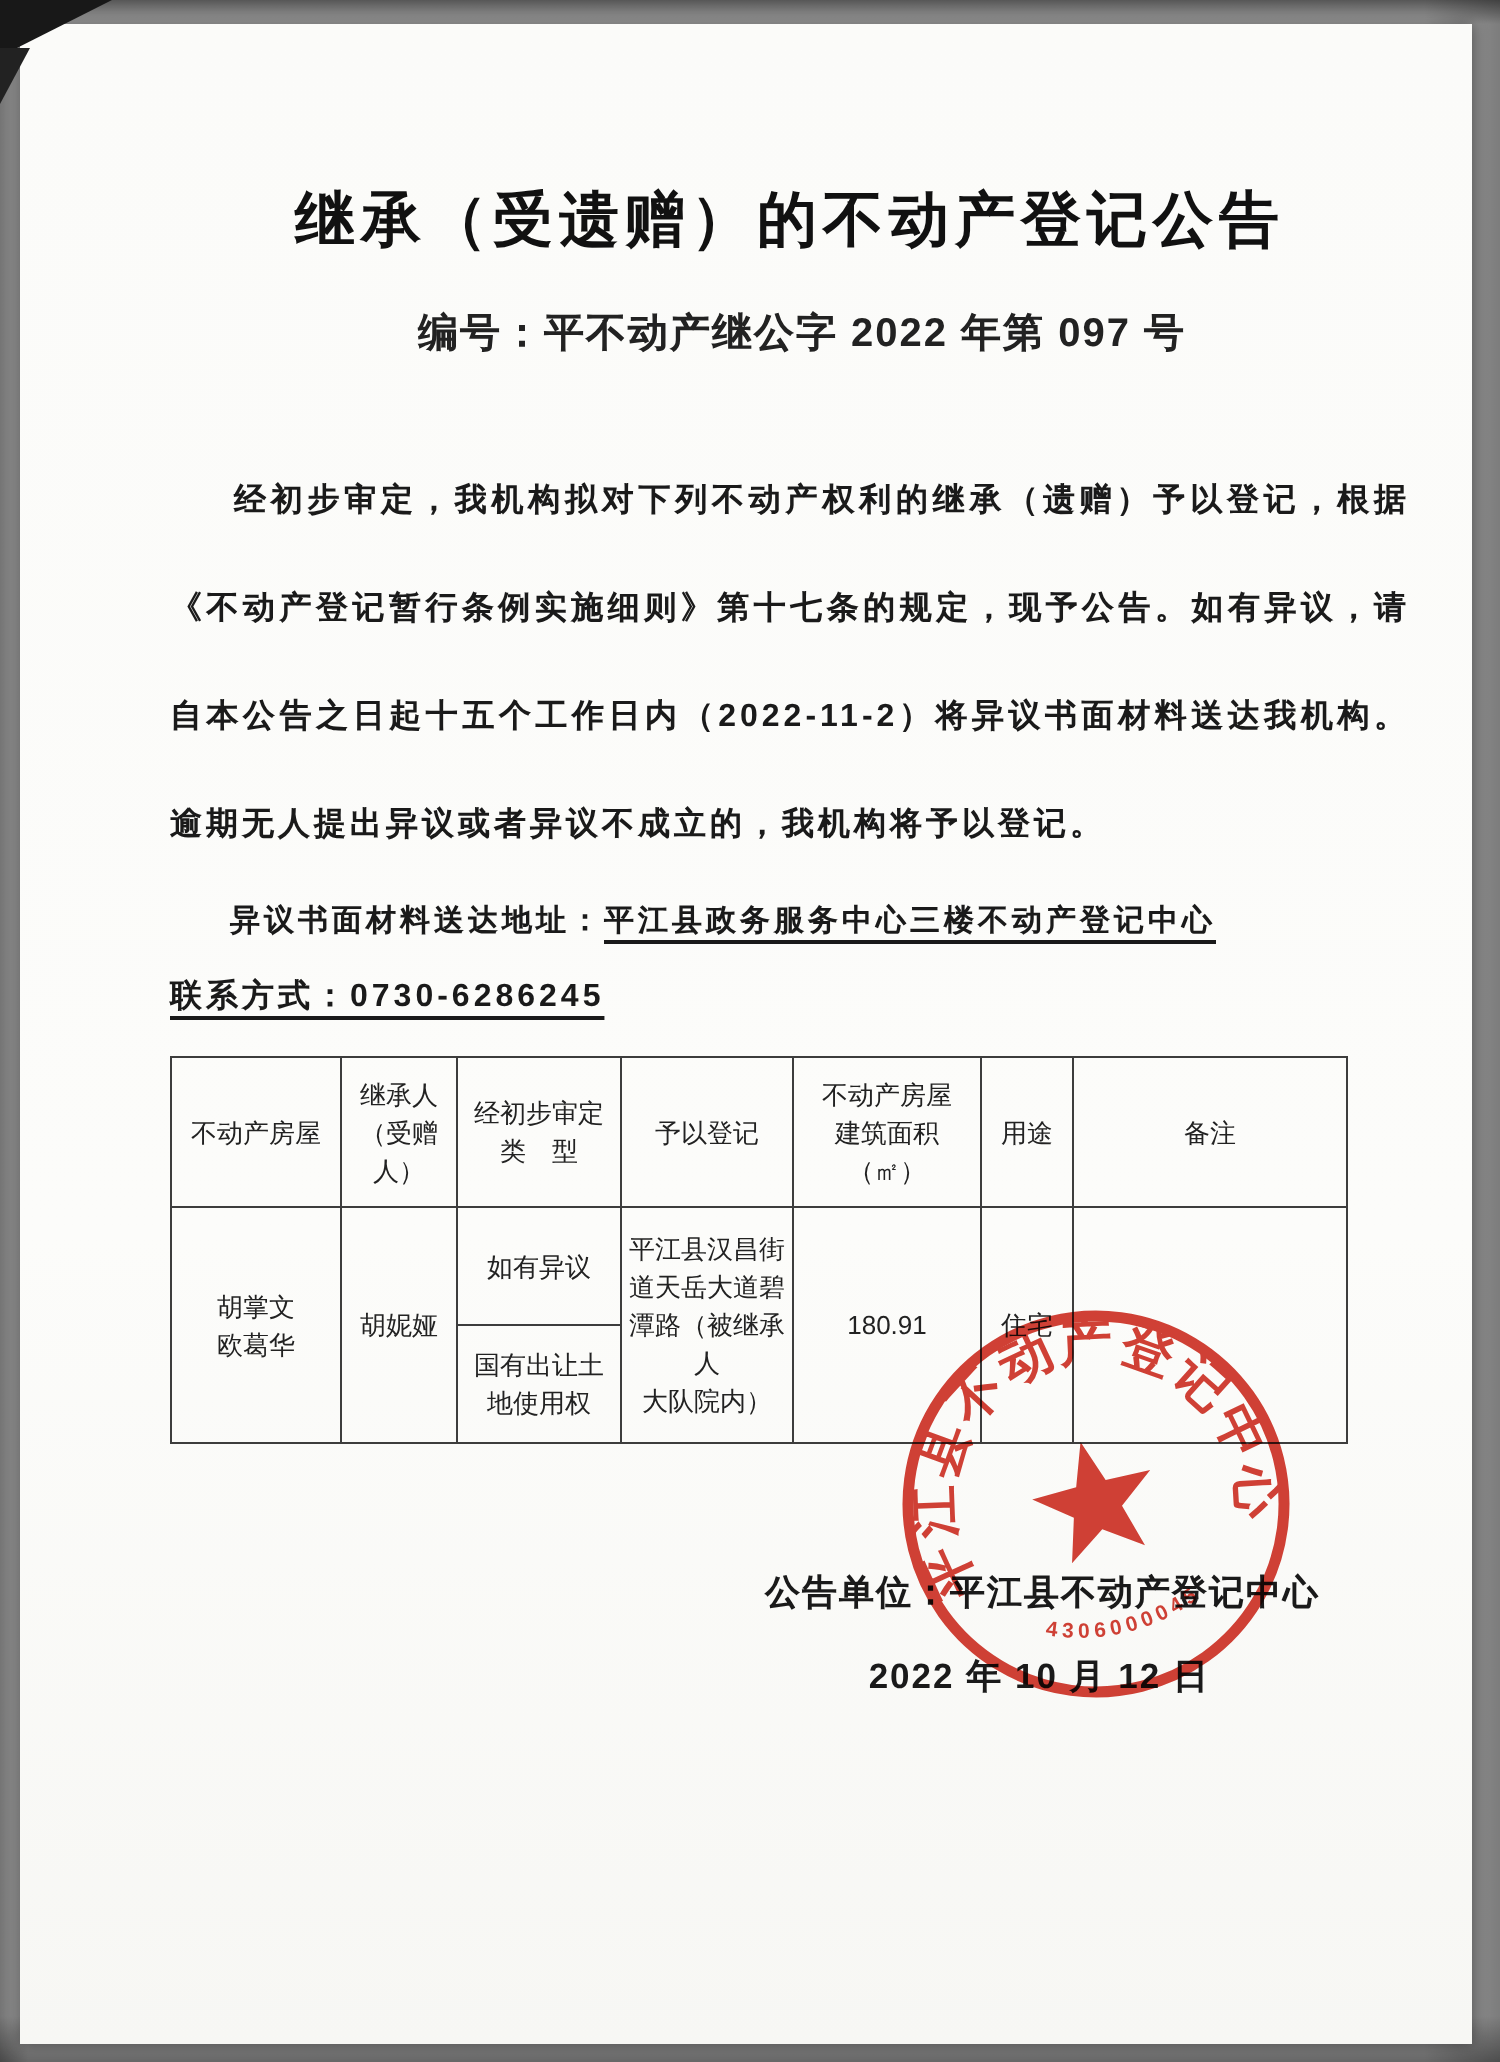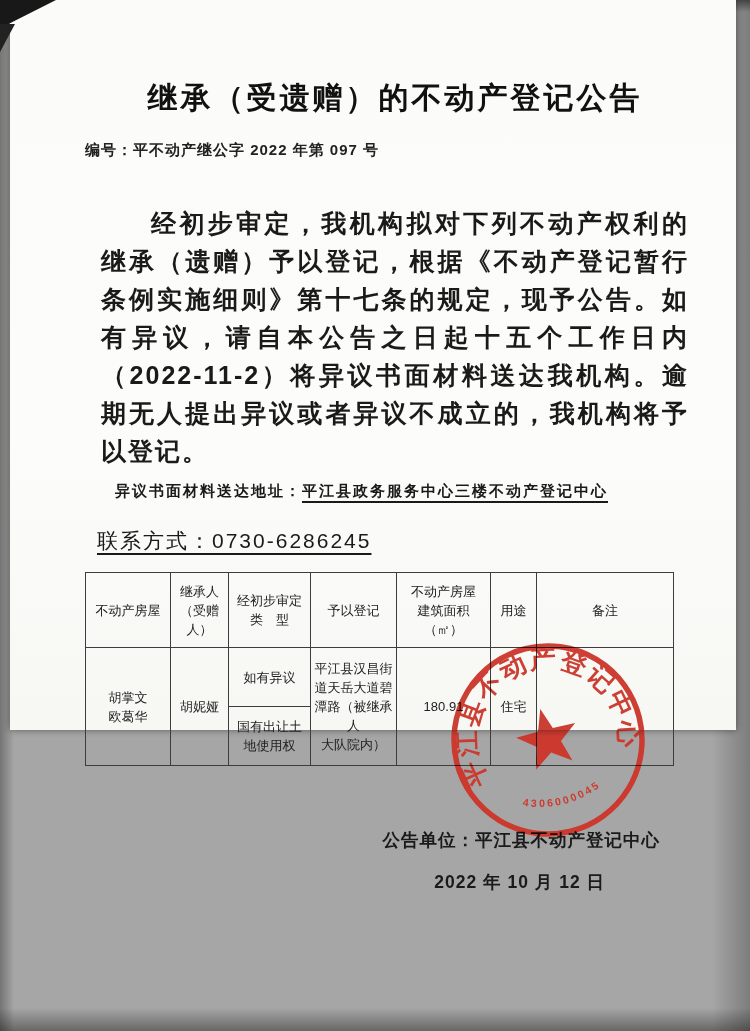--- a/index.html
+++ b/index.html
@@ -9,52 +9,52 @@
     background:#777;
   }
   .scan {
     position:relative; width:750px; height:1031px;
     background:
       linear-gradient(90deg, rgba(0,0,0,.30) 0, rgba(0,0,0,0) 14px, rgba(0,0,0,0) 712px, rgba(0,0,0,.25) 100%),
       linear-gradient(180deg, rgba(0,0,0,.48) 0, rgba(0,0,0,0) 12px, rgba(0,0,0,0) 1008px, rgba(0,0,0,.38) 100%),
       #a6a6a6;
   }
   .paper {
-    position:absolute; left:10px; top:0; width:726px; height:730px;
+    position:absolute; left:10px; top:12px; width:726px; height:1010px;
     background:linear-gradient(180deg,#fbfbf9 0,#fcfcfa 60%,#f7f7f4 100%);
     box-shadow:0 0 7px rgba(0,0,0,.45);
     color:#1b1b1b; z-index:1;
   }
   .mark-corner {
     position:absolute; left:0; top:0; width:56px; height:26px; z-index:2;
     background:#181818; clip-path:polygon(0 0,100% 0,8% 100%,0 100%);
   }
   .mark-left {
     position:absolute; left:0; top:24px; width:15px; height:28px; z-index:2;
     background:#222; clip-path:polygon(0 0,100% 0,0 100%);
   }
   .content { padding:0 31px 0 75px; }
   .doc-title {
     margin:78px 0 0; font-size:30px; font-weight:700; letter-spacing:3px;
     text-align:center; color:#111;
   }
   .doc-number {
-    margin-top:22px; margin-right:-12px; text-align:left;
-    font-size:15px; font-weight:700; letter-spacing:1px; color:#222;
+    margin-top:22px; margin-right:-12px; text-align:center;
+    font-size:20px; font-weight:700; letter-spacing:1px; color:#222;
   }
   .body-par {
-    margin:44px 16px 0; font-size:25px; font-weight:700; letter-spacing:2px;
-    line-height:38px; text-align:justify; text-indent:2em; color:#1a1a1a;
+    margin:44px 0 0; font-size:16px; font-weight:700; letter-spacing:2px;
+    line-height:54px; text-align:justify; text-indent:2em; color:#1a1a1a;
   }
   .addr-par {
     margin:2px 0 0; font-size:15px; font-weight:700; letter-spacing:2px;
     line-height:38px; text-indent:2em; color:#1a1a1a;
   }
   .contact-par {
-    margin:12px; font-size:21px; font-weight:400; letter-spacing:2px;
+    margin:0; font-size:16px; font-weight:700; letter-spacing:2px;
     line-height:38px; color:#1a1a1a;
   }
   .u {
     text-decoration:underline;
     text-decoration-thickness:1.6px;
     text-underline-offset:5px;
   }
   table.notice-table {
     border-collapse:collapse; table-layout:fixed; width:588px; margin-top:10px;
   }

